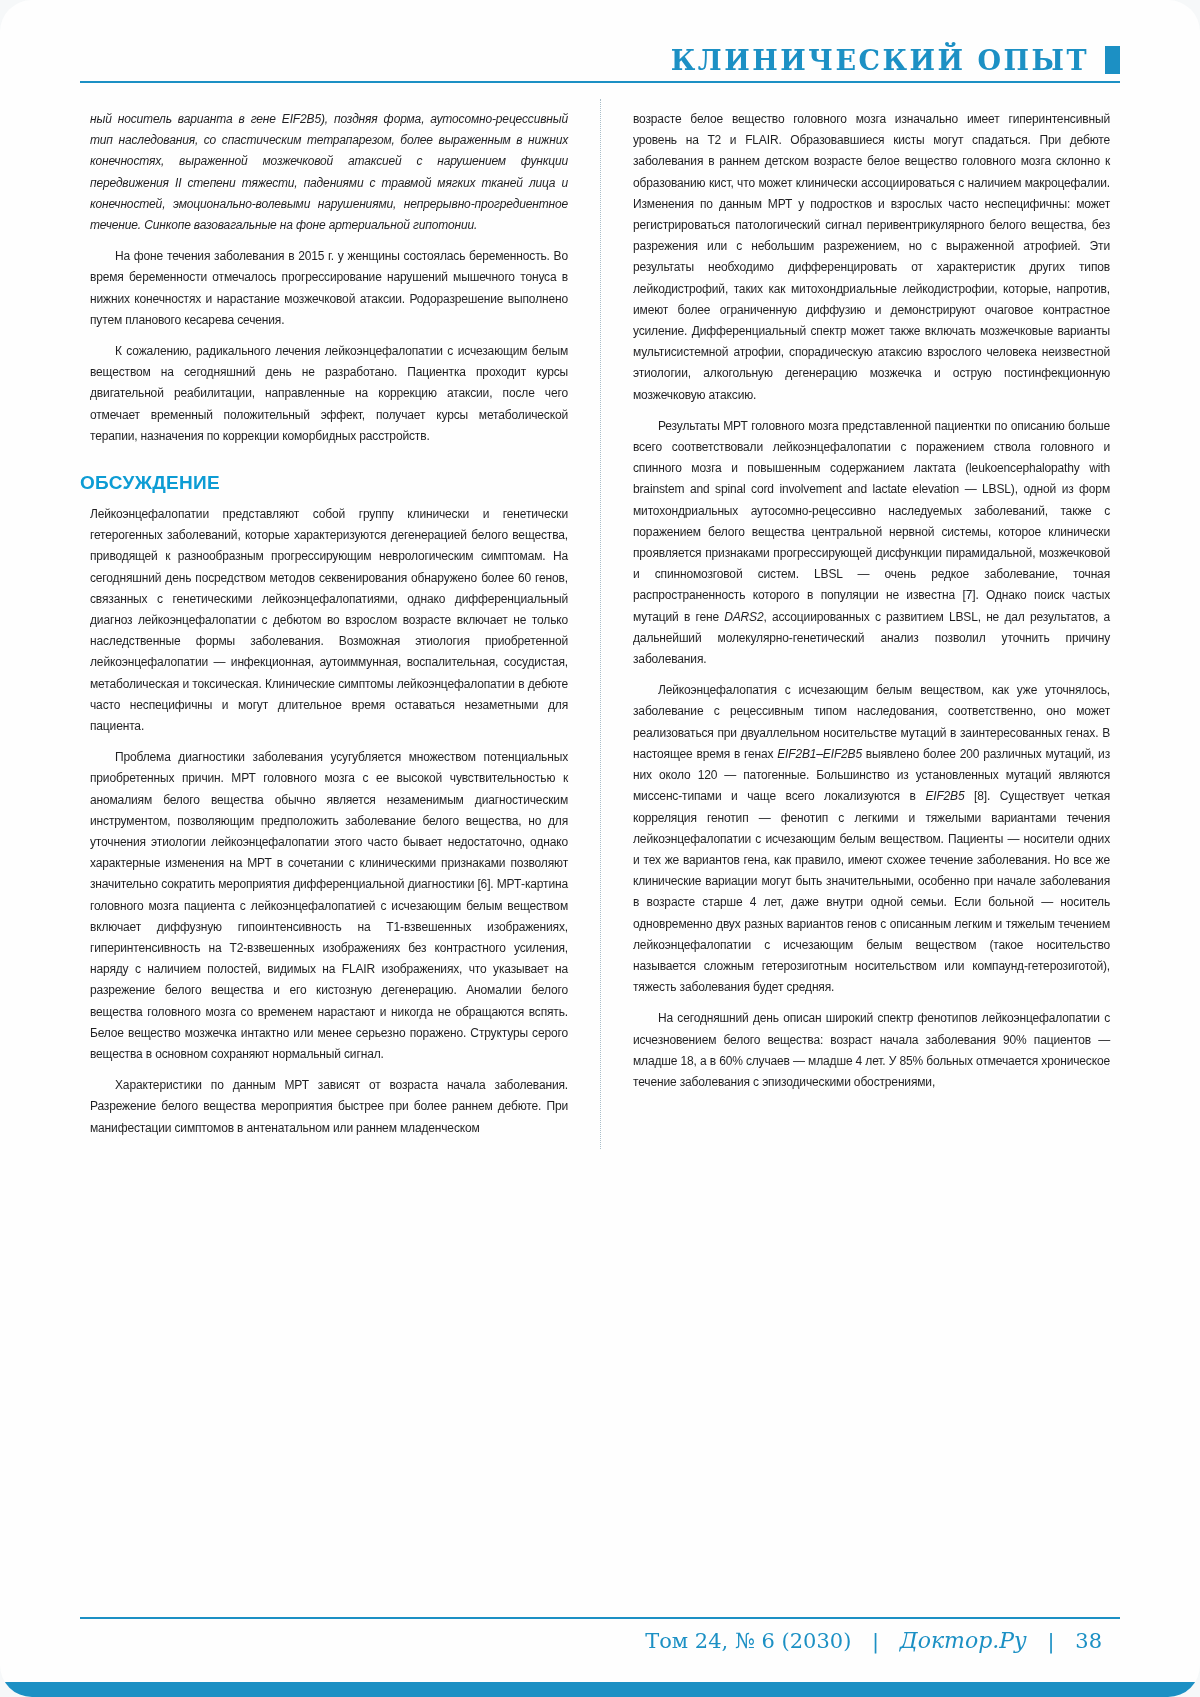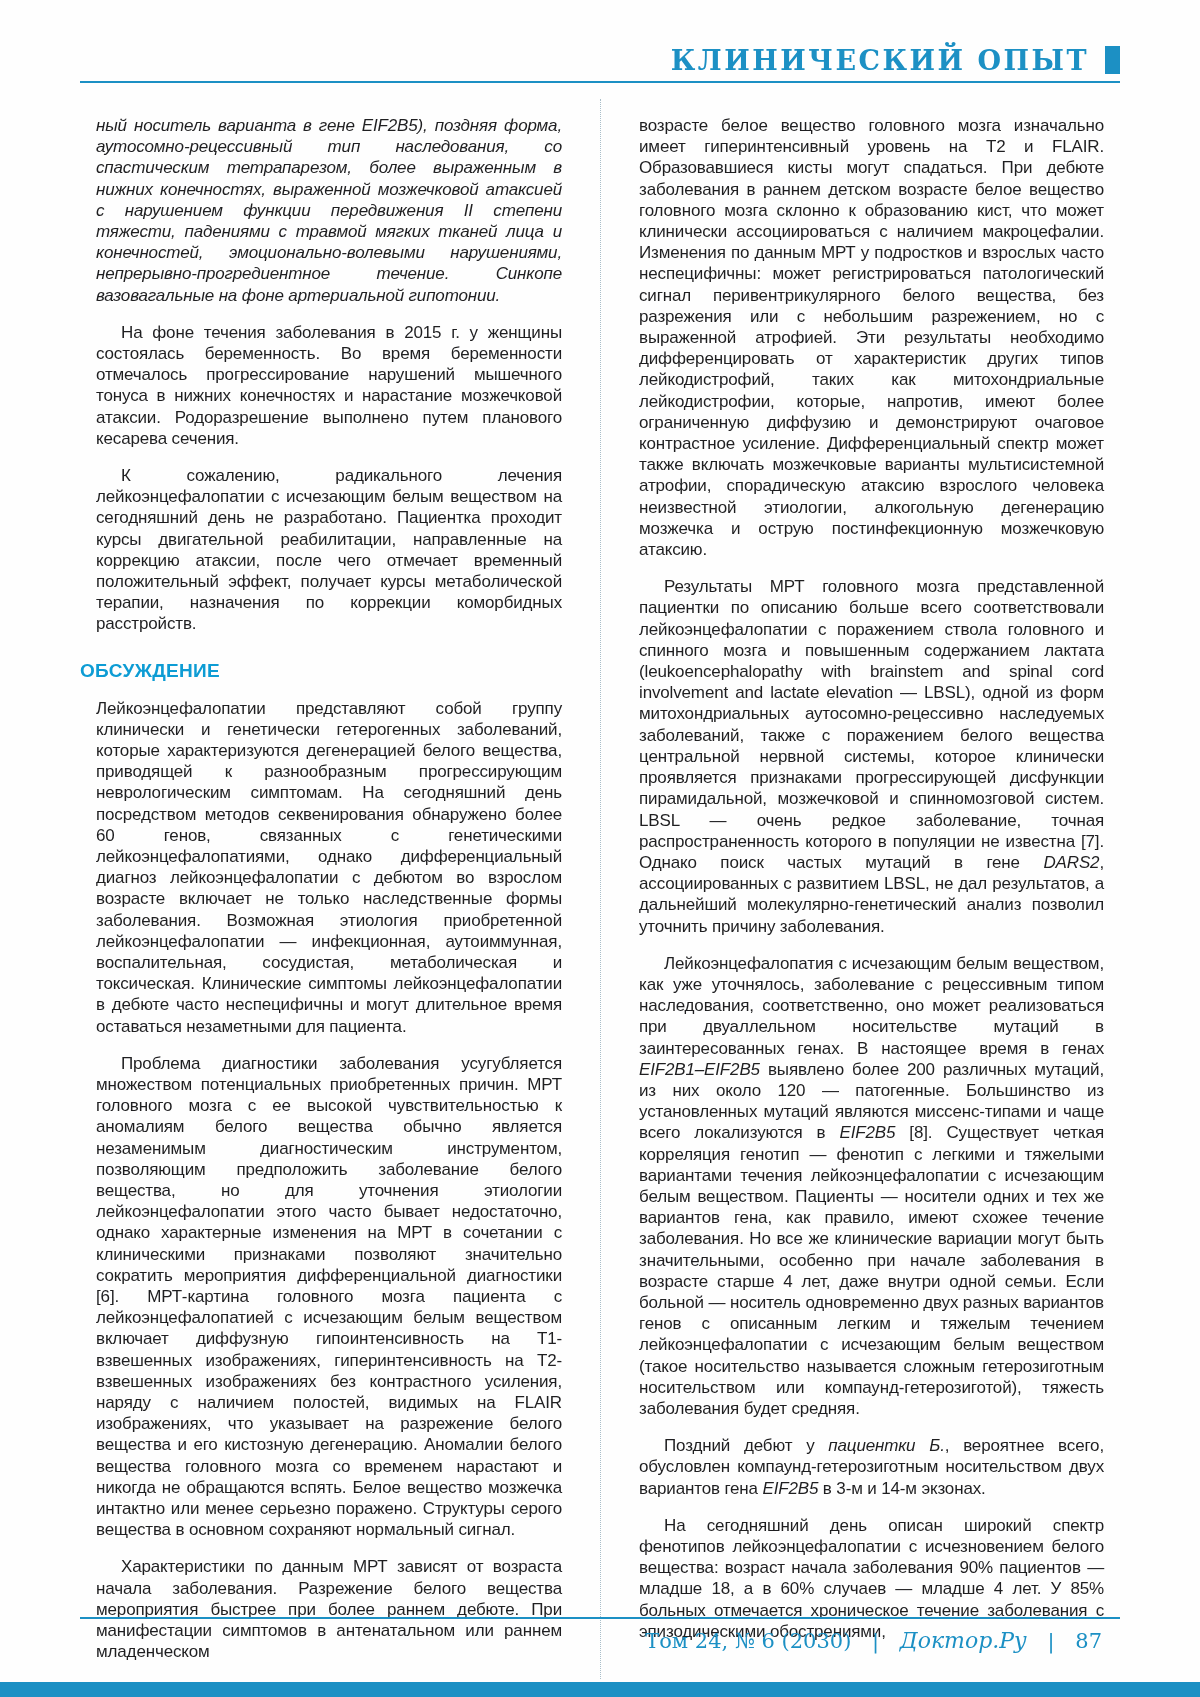--- a/index.html
+++ b/index.html
@@ -13,20 +13,21 @@
   body{
     width:1200px;height:1697px;
     background:#f6f8f9;
     font-family:"Liberation Sans",sans-serif;
   }
   .page{
     position:relative;
     width:1200px;height:1697px;
     background:#fefefe;
     overflow:hidden;
+    border-radius:32px;
   }
   
   .page-header{
     margin:46px 80px 0 80px;
   }
   .header-top{
     display:flex;
     justify-content:flex-end;
     align-items:center;
   }
@@ -56,22 +57,22 @@
   }
   .col{
     width:50%;
   }
   .col-left{ padding-right:22px; }
   .col-right{
     padding-left:22px;
     border-left:1px dotted var(--divider);
   }
   .col p{
-    margin:16px;
-    font-size:17px;
+    margin:10px;
+    font-size:12px;
     line-height:21.2px;
     letter-spacing:-0.15px;
     text-align:justify;
     color:var(--body-text);
     hyphens:auto;
     -webkit-hyphens:auto;
   }
   .col p.indent{ text-indent:25px; }
   .col p.em{ font-style:italic; }
   .col h2{
@@ -135,31 +136,30 @@
         <p class="indent"><span>К сожалению, радикального лечения лейкоэнцефалопатии с исчезающим белым веществом на сегодняшний день не разработано. Пациентка проходит курсы двигательной реабилитации, направленные на коррекцию атаксии, после чего отмечает временный положительный эффект, получает курсы метаболической терапии, назначения по коррекции коморбидных расстройств.</span></p>
         <h2>ОБСУЖДЕНИЕ</h2>
         <p class=""><span>Лейкоэнцефалопатии представляют собой группу клинически и генетически гетерогенных заболеваний, которые характеризуются дегенерацией белого вещества, приводящей к разнообразным прогрессирующим неврологическим симптомам. На сегодняшний день посредством методов секвенирования обнаружено более 60 генов, связанных с генетическими лейкоэнцефалопатиями, однако дифференциальный диагноз лейкоэнцефалопатии с дебютом во взрослом возрасте включает не только наследственные формы заболевания. Возможная этиология приобретенной лейкоэнцефалопатии — инфекционная, аутоиммунная, воспалительная, сосудистая, метаболическая и токсическая. Клинические симптомы лейкоэнцефалопатии в дебюте часто неспецифичны и могут длительное время оставаться незаметными для пациента.</span></p>
         <p class="indent"><span>Проблема диагностики заболевания усугубляется множеством потенциальных приобретенных причин. МРТ головного мозга с ее высокой чувствительностью к аномалиям белого вещества обычно является незаменимым диагностическим инструментом, позволяющим предположить заболевание белого вещества, но для уточнения этиологии лейкоэнцефалопатии этого часто бывает недостаточно, однако характерные изменения на МРТ в сочетании с клиническими признаками позволяют значительно сократить мероприятия дифференциальной диагностики [6]. МРТ-картина головного мозга пациента с лейкоэнцефалопатией с исчезающим белым веществом включает диффузную гипоинтенсивность на Т1-взвешенных изображениях, гиперинтенсивность на Т2-взвешенных изображениях без контрастного усиления, наряду с наличием полостей, видимых на FLAIR изображениях, что указывает на разрежение белого вещества и его кистозную дегенерацию. Аномалии белого вещества головного мозга со временем нарастают и никогда не обращаются вспять. Белое вещество мозжечка интактно или менее серьезно поражено. Структуры серого вещества в основном сохраняют нормальный сигнал.</span></p>
         <p class="indent"><span>Характеристики по данным МРТ зависят от возраста начала заболевания. Разрежение белого вещества мероприятия быстрее при более раннем дебюте. При манифестации симптомов в антенатальном или раннем младенческом</span></p>
       </section>
     <section class="col col-right">
         <p class=""><span>возрасте белое вещество головного мозга изначально имеет гиперинтенсивный уровень на Т2 и FLAIR. Образовавшиеся кисты могут спадаться. При дебюте заболевания в раннем детском возрасте белое вещество головного мозга склонно к образованию кист, что может клинически ассоциироваться с наличием макроцефалии. Изменения по данным МРТ у подростков и взрослых часто неспецифичны: может регистрироваться патологический сигнал перивентрикулярного белого вещества, без разрежения или с небольшим разрежением, но с выраженной атрофией. Эти результаты необходимо дифференцировать от характеристик других типов лейкодистрофий, таких как митохондриальные лейкодистрофии, которые, напротив, имеют более ограниченную диффузию и демонстрируют очаговое контрастное усиление. Дифференциальный спектр может также включать мозжечковые варианты мультисистемной атрофии, спорадическую атаксию взрослого человека неизвестной этиологии, алкогольную дегенерацию мозжечка и острую постинфекционную мозжечковую атаксию.</span></p>
         <p class="indent"><span>Результаты МРТ головного мозга представленной пациентки по описанию больше всего соответствовали лейкоэнцефалопатии с поражением ствола головного и спинного мозга и повышенным содержанием лактата (leukoencephalopathy with brainstem and spinal cord involvement and lactate elevation — LBSL), одной из форм митохондриальных аутосомно-рецессивно наследуемых заболеваний, также с поражением белого вещества центральной нервной системы, которое клинически проявляется признаками прогрессирующей дисфункции пирамидальной, мозжечковой и спинномозговой систем. LBSL — очень редкое заболевание, точная распространенность которого в популяции не известна [7]. Однако поиск частых мутаций в гене </span><i>DARS2</i><span>, ассоциированных с развитием LBSL, не дал результатов, а дальнейший молекулярно-генетический анализ позволил уточнить причину заболевания.</span></p>
         <p class="indent"><span>Лейкоэнцефалопатия с исчезающим белым веществом, как уже уточнялось, заболевание с рецессивным типом наследования, соответственно, оно может реализоваться при двуаллельном носительстве мутаций в заинтересованных генах. В настоящее время в генах </span><i>EIF2B1–EIF2B5</i><span> выявлено более 200 различных мутаций, из них около 120 — патогенные. Большинство из установленных мутаций являются миссенс-типами и чаще всего локализуются в </span><i>EIF2B5</i><span> [8]. Существует четкая корреляция генотип — фенотип с легкими и тяжелыми вариантами течения лейкоэнцефалопатии с исчезающим белым веществом. Пациенты — носители одних и тех же вариантов гена, как правило, имеют схожее течение заболевания. Но все же клинические вариации могут быть значительными, особенно при начале заболевания в возрасте старше 4 лет, даже внутри одной семьи. Если больной — носитель одновременно двух разных вариантов генов с описанным легким и тяжелым течением лейкоэнцефалопатии с исчезающим белым веществом (такое носительство называется сложным гетерозиготным носительством или компаунд-гетерозиготой), тяжесть заболевания будет средняя.</span></p>
-        <p class="indent"><span>Поздний дебют у </span><i>пациентки Б.</i><span>, вероятнее всего, обусловлен компаунд-гетерозиготным носительством двух вариантов гена </span><i>EIF2B5</i><span> в 3-м и 14-м экзонах.</span></p>
         <p class="indent"><span>На сегодняшний день описан широкий спектр фенотипов лейкоэнцефалопатии с исчезновением белого вещества: возраст начала заболевания 90% пациентов — младше 18, а в 60% случаев — младше 4 лет. У 85% больных отмечается хроническое течение заболевания с эпизодическими обострениями,</span></p>
       </section>
   </main>
 
   <footer class="page-footer">
     <div class="footer-rule"></div>
     <div class="footer-line">
       <span>Том 24, № 6 (2030)</span>
       <span class="sep">|</span>
       <span class="journal">Доктор.Ру</span>
       <span class="sep">|</span>
-      <span>87</span>
+      <span>38</span>
     </div>
   </footer>
 
   <div class="bottom-bar"></div>
 
 </div>
 
 </body></html>

